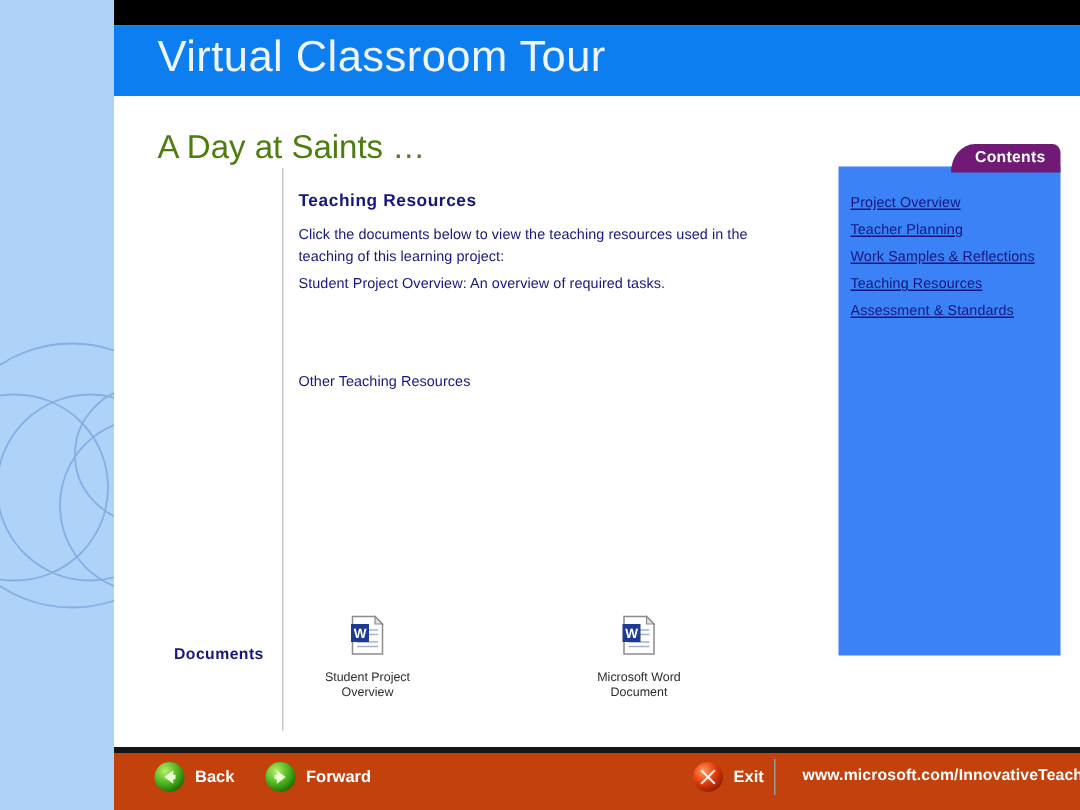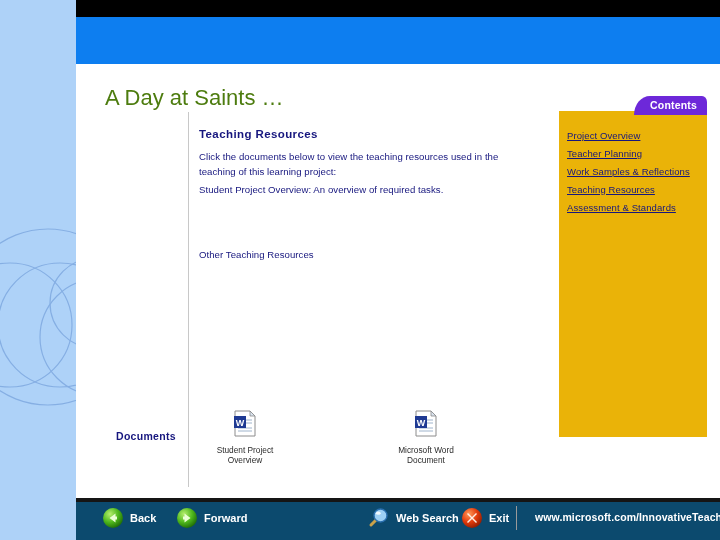--- a/index.html
+++ b/index.html
@@ -101,40 +101,40 @@
     font-size: 22px;
     color: #4d7c0f;
     white-space: nowrap;
   }
 
   
   .contents-tab {
     position: absolute;
     left: 634px; top: 96px;
     width: 73px; height: 19px;
-    background: #6d28d9;
+    background: #701a75;
     border-top-left-radius: 16px 19px;
     border-top-right-radius: 5px 6px;
     z-index: 6;
   }
   .contents-tab span {
     position: absolute;
     left: 16px; top: 3px;
     font-size: 10.5px;
     font-weight: bold;
     color: #ffffff;
     letter-spacing: 0.2px;
   }
 
   
   .nav-panel {
     position: absolute;
     left: 559px; top: 111px;
     width: 148px; height: 326px;
-    background: #eab308;
+    background: #3b82f6;
     z-index: 5;
   }
   .nav-link {
     position: absolute;
     left: 8px;
     font-size: 9.5px;
     color: #16167e;
     text-decoration: underline;
     white-space: nowrap;
     letter-spacing: 0.1px;
@@ -198,21 +198,21 @@
     font-size: 8.3px;
     color: #2b2b2b;
     line-height: 10px;
   }
 
   
   .bottom-bar {
     position: absolute;
     left: 76px; top: 498px;
     width: 644px; height: 42px;
-    background: #0c4a6e;
+    background: #c2410c;
   }
   .bottom-strip-top {
     position: absolute;
     left: 0; top: 0;
     width: 644px; height: 4px;
     background: #151515;
   }
   .nav-btn {
     position: absolute;
     top: 9px;
@@ -265,20 +265,21 @@
       </g>
     </svg>
   </div>
 
   <div class="header-black">
     <div class="header-black-mask">
       
     </div>
   </div>
   <div class="header-blue"></div>
+  <div class="header-title">Virtual Classroom Tour</div>
 
   <div class="body-area"></div>
   <div class="slide-title">A Day at Saints …</div>
 
   <div class="contents-tab">
     <span>Contents</span>
   </div>
 
   <div class="nav-panel">
     <a class="nav-link" style="top:19px;">Project Overview</a>
@@ -354,28 +355,20 @@
 
     <div class="nav-btn" style="left:100px;">
       <svg width="22" height="22" viewBox="0 0 22 22">
         <circle cx="11" cy="11" r="10" fill="url(#g1)"></circle>
         <path d="M8.5 6.5 L14.5 11 L8.5 15.5 L8.5 12.5 L7 12.5 L7 9.5 L8.5 9.5 Z" fill="#eaffd4"></path>
       </svg>
       <span class="nav-label">Forward</span>
     </div>
 
 
-    <div class="nav-btn" style="left:290px;">
-      <svg width="24" height="22" viewBox="0 0 24 22">
-        <line x1="5" y1="18" x2="11" y2="12" stroke="#caa24b" stroke-width="3" stroke-linecap="round"></line>
-        <circle cx="14.5" cy="8.5" r="6.5" fill="#9dd0f5" stroke="#2a6fae" stroke-width="1.4"></circle>
-        <ellipse cx="12.3" cy="6.2" rx="2.4" ry="1.6" fill="#ffffff" opacity="0.85"></ellipse>
-      </svg>
-      <span class="nav-label">Web Search</span>
-    </div>
 
     <div class="nav-btn" style="left:385px;">
       <svg width="22" height="22" viewBox="0 0 22 22">
         <defs>
             <radialGradient id="g2" cx="35%" cy="30%" r="75%">
           <stop offset="0%" stop-color="#ff9a5a"></stop>
               <stop offset="55%" stop-color="#e23b0c"></stop>
               <stop offset="100%" stop-color="#8f1c02"></stop>
         </radialGradient>
           </defs>

